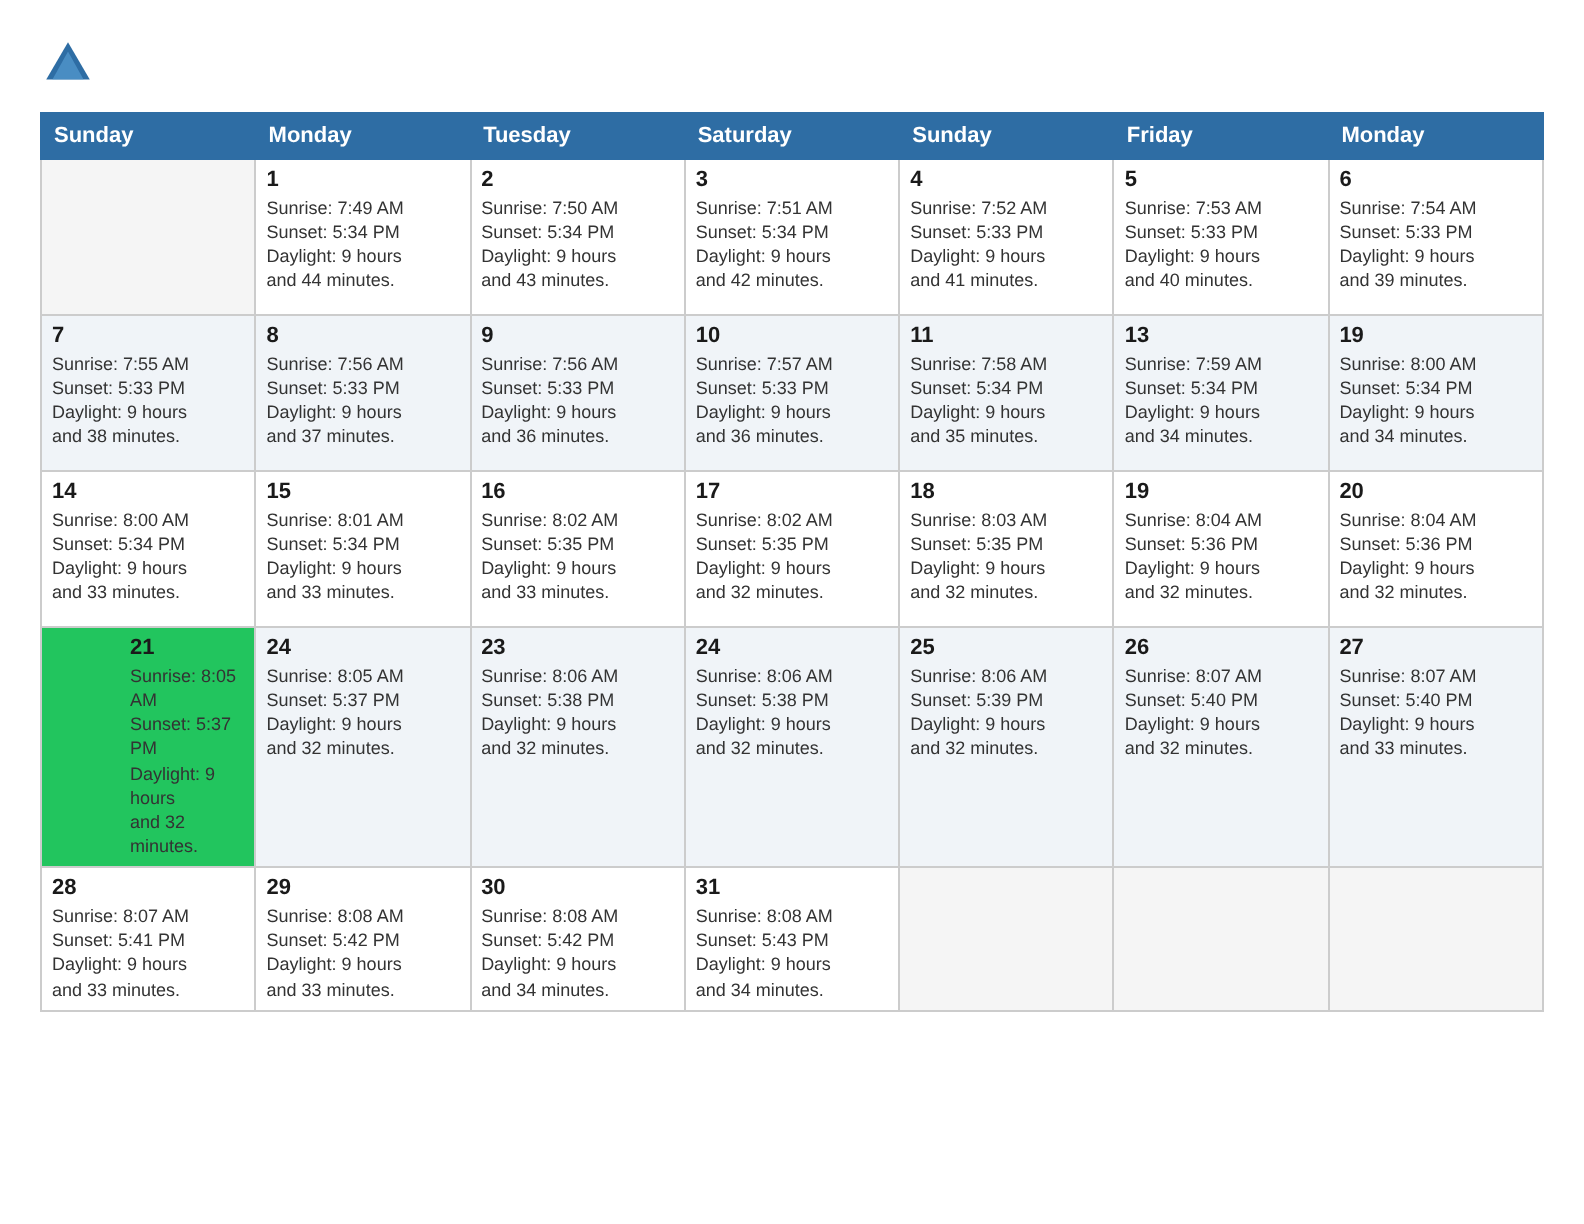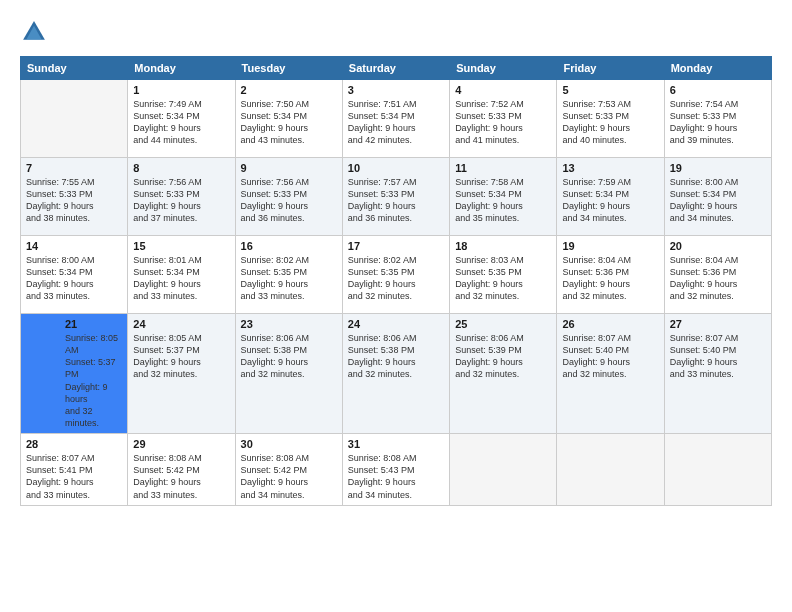--- a/index.html
+++ b/index.html
@@ -210,21 +210,21 @@
           <td>
             <span class="day-number">19</span>
             <div class="day-info">Sunrise: 8:04 AM<br>Sunset: 5:36 PM<br>Daylight: 9 hours<br>and 32 minutes.</div>
           </td>
           <td>
             <span class="day-number">20</span>
             <div class="day-info">Sunrise: 8:04 AM<br>Sunset: 5:36 PM<br>Daylight: 9 hours<br>and 32 minutes.</div>
           </td>
         </tr>
         <tr>
-          <td style="background: #3b82f6; padding-left: 44px;">
+          <td style="background: #22c55e; padding-left: 44px;">
             <span class="day-number">21</span>
             <div class="day-info">Sunrise: 8:05 AM<br>Sunset: 5:37 PM<br>Daylight: 9 hours<br>and 32 minutes.</div>
           </td>
           <td style="background: rgb(240, 244, 248);">
             <span class="day-number">24</span>
             <div class="day-info">Sunrise: 8:05 AM<br>Sunset: 5:37 PM<br>Daylight: 9 hours<br>and 32 minutes.</div>
           </td>
           <td style="background: rgb(240, 244, 248);">
             <span class="day-number">23</span>
             <div class="day-info">Sunrise: 8:06 AM<br>Sunset: 5:38 PM<br>Daylight: 9 hours<br>and 32 minutes.</div>

